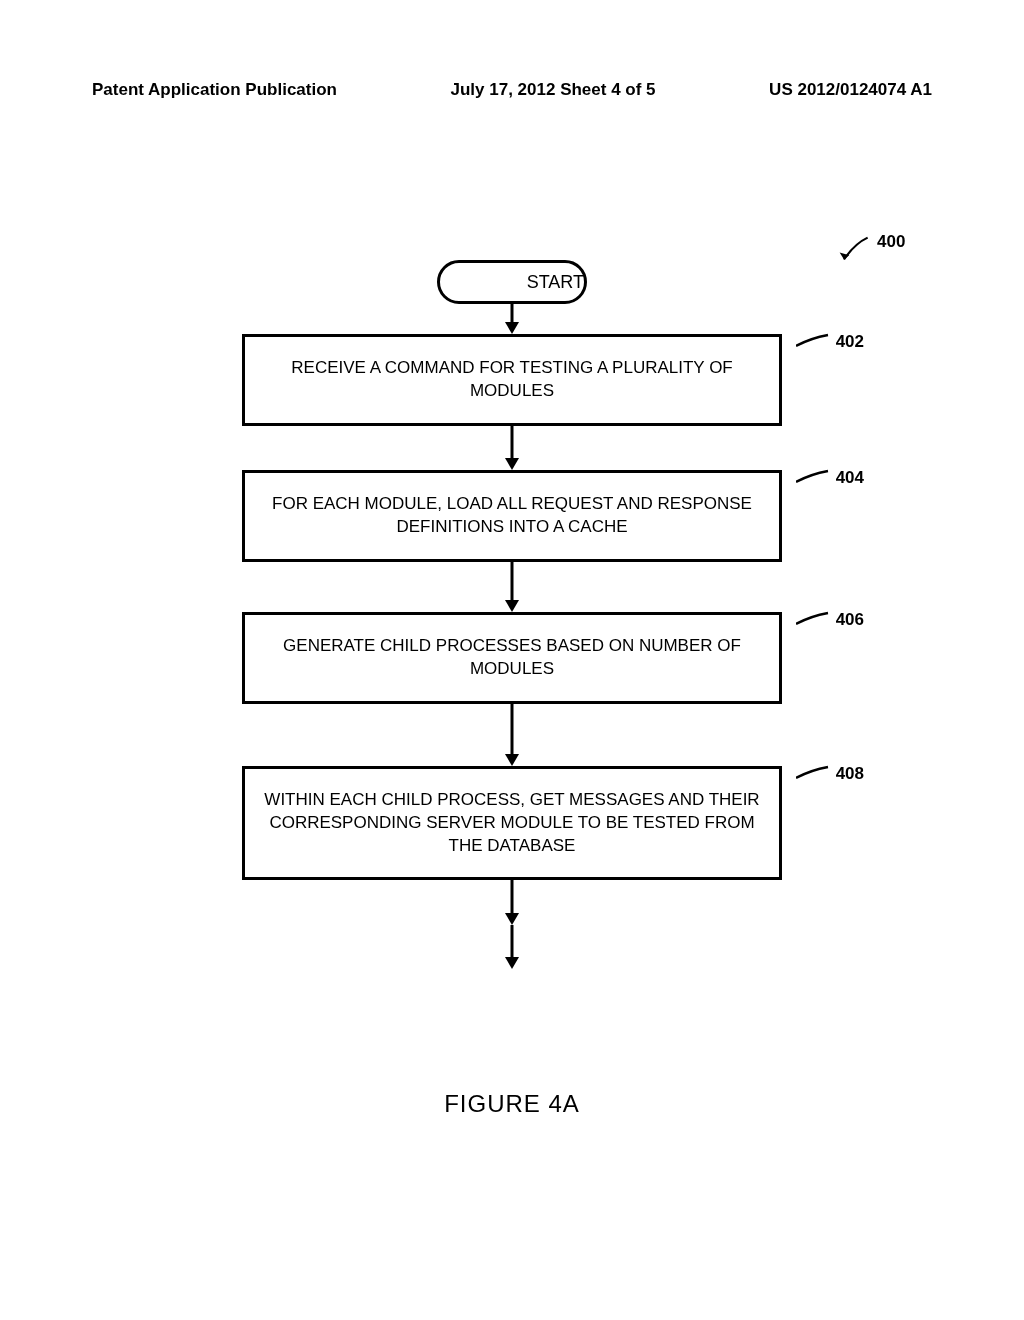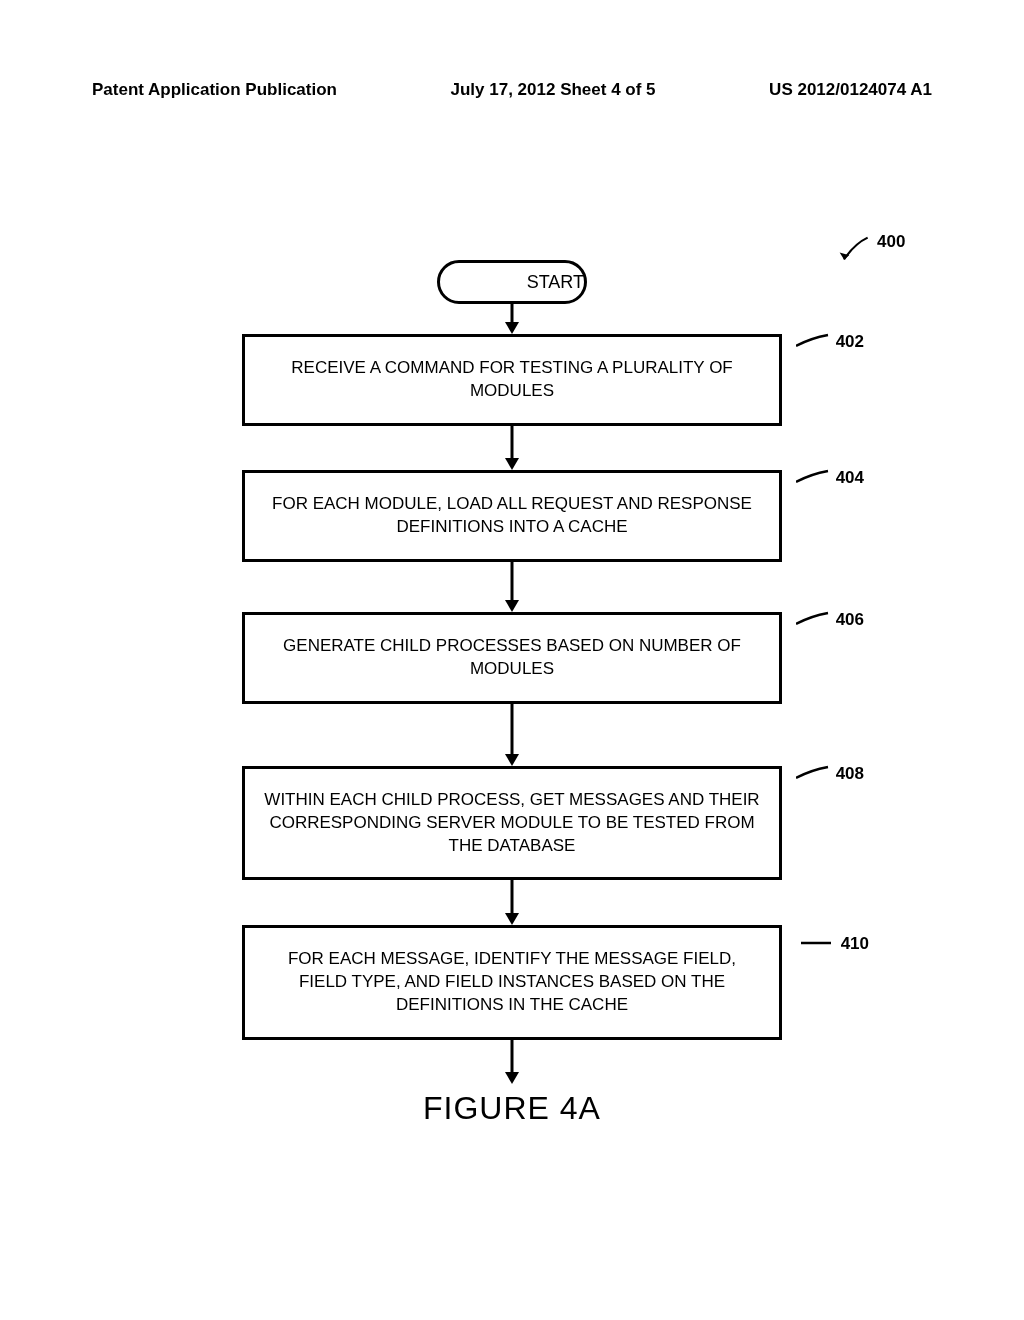--- a/index.html
+++ b/index.html
@@ -97,21 +97,21 @@
       top: 5px;
       display: flex;
       align-items: center;
     }
     
     .figure-label {
       position: absolute;
       top: 1090px;
       left: 50%;
       transform: translateX(-50%);
-      font-size: 32px;
+      font-size: 24px;
       letter-spacing: 1px;
     }
   </style>
 </head>
 <body>
 
 <div class="header">
   <span>Patent Application Publication</span>
   <span>July 17, 2012  Sheet 4 of 5</span>
   <span>US 2012/0124074 A1</span>
@@ -199,29 +199,20 @@
     </div>
   </div>
 
   <div class="arrow-container">
     <svg width="20" height="45">
       <line x1="10" y1="0" x2="10" y2="35" stroke="black" stroke-width="3"></line>
       <polygon points="10,45 3,33 17,33" fill="black"></polygon>
     </svg>
   </div>
 
-  <div class="box">
-    <span>FOR EACH MESSAGE, IDENTIFY THE MESSAGE FIELD, FIELD TYPE, AND FIELD INSTANCES BASED ON THE DEFINITIONS IN THE CACHE</span>
-    <div class="ref-group-left-attach">
-      <svg class="ref-line" width="40" height="20">
-        <path d="M 0 8 L 30 8" stroke="black" stroke-width="2.5" fill="none"></path>
-      </svg>
-      <span class="ref-label">410</span>
-    </div>
-  </div>
 
   <div class="arrow-container">
     <svg width="20" height="44">
       <line x1="10" y1="0" x2="10" y2="34" stroke="black" stroke-width="3"></line>
       <polygon points="10,44 3,32 17,32" fill="black"></polygon>
     </svg>
   </div>
 
 </div>
 

